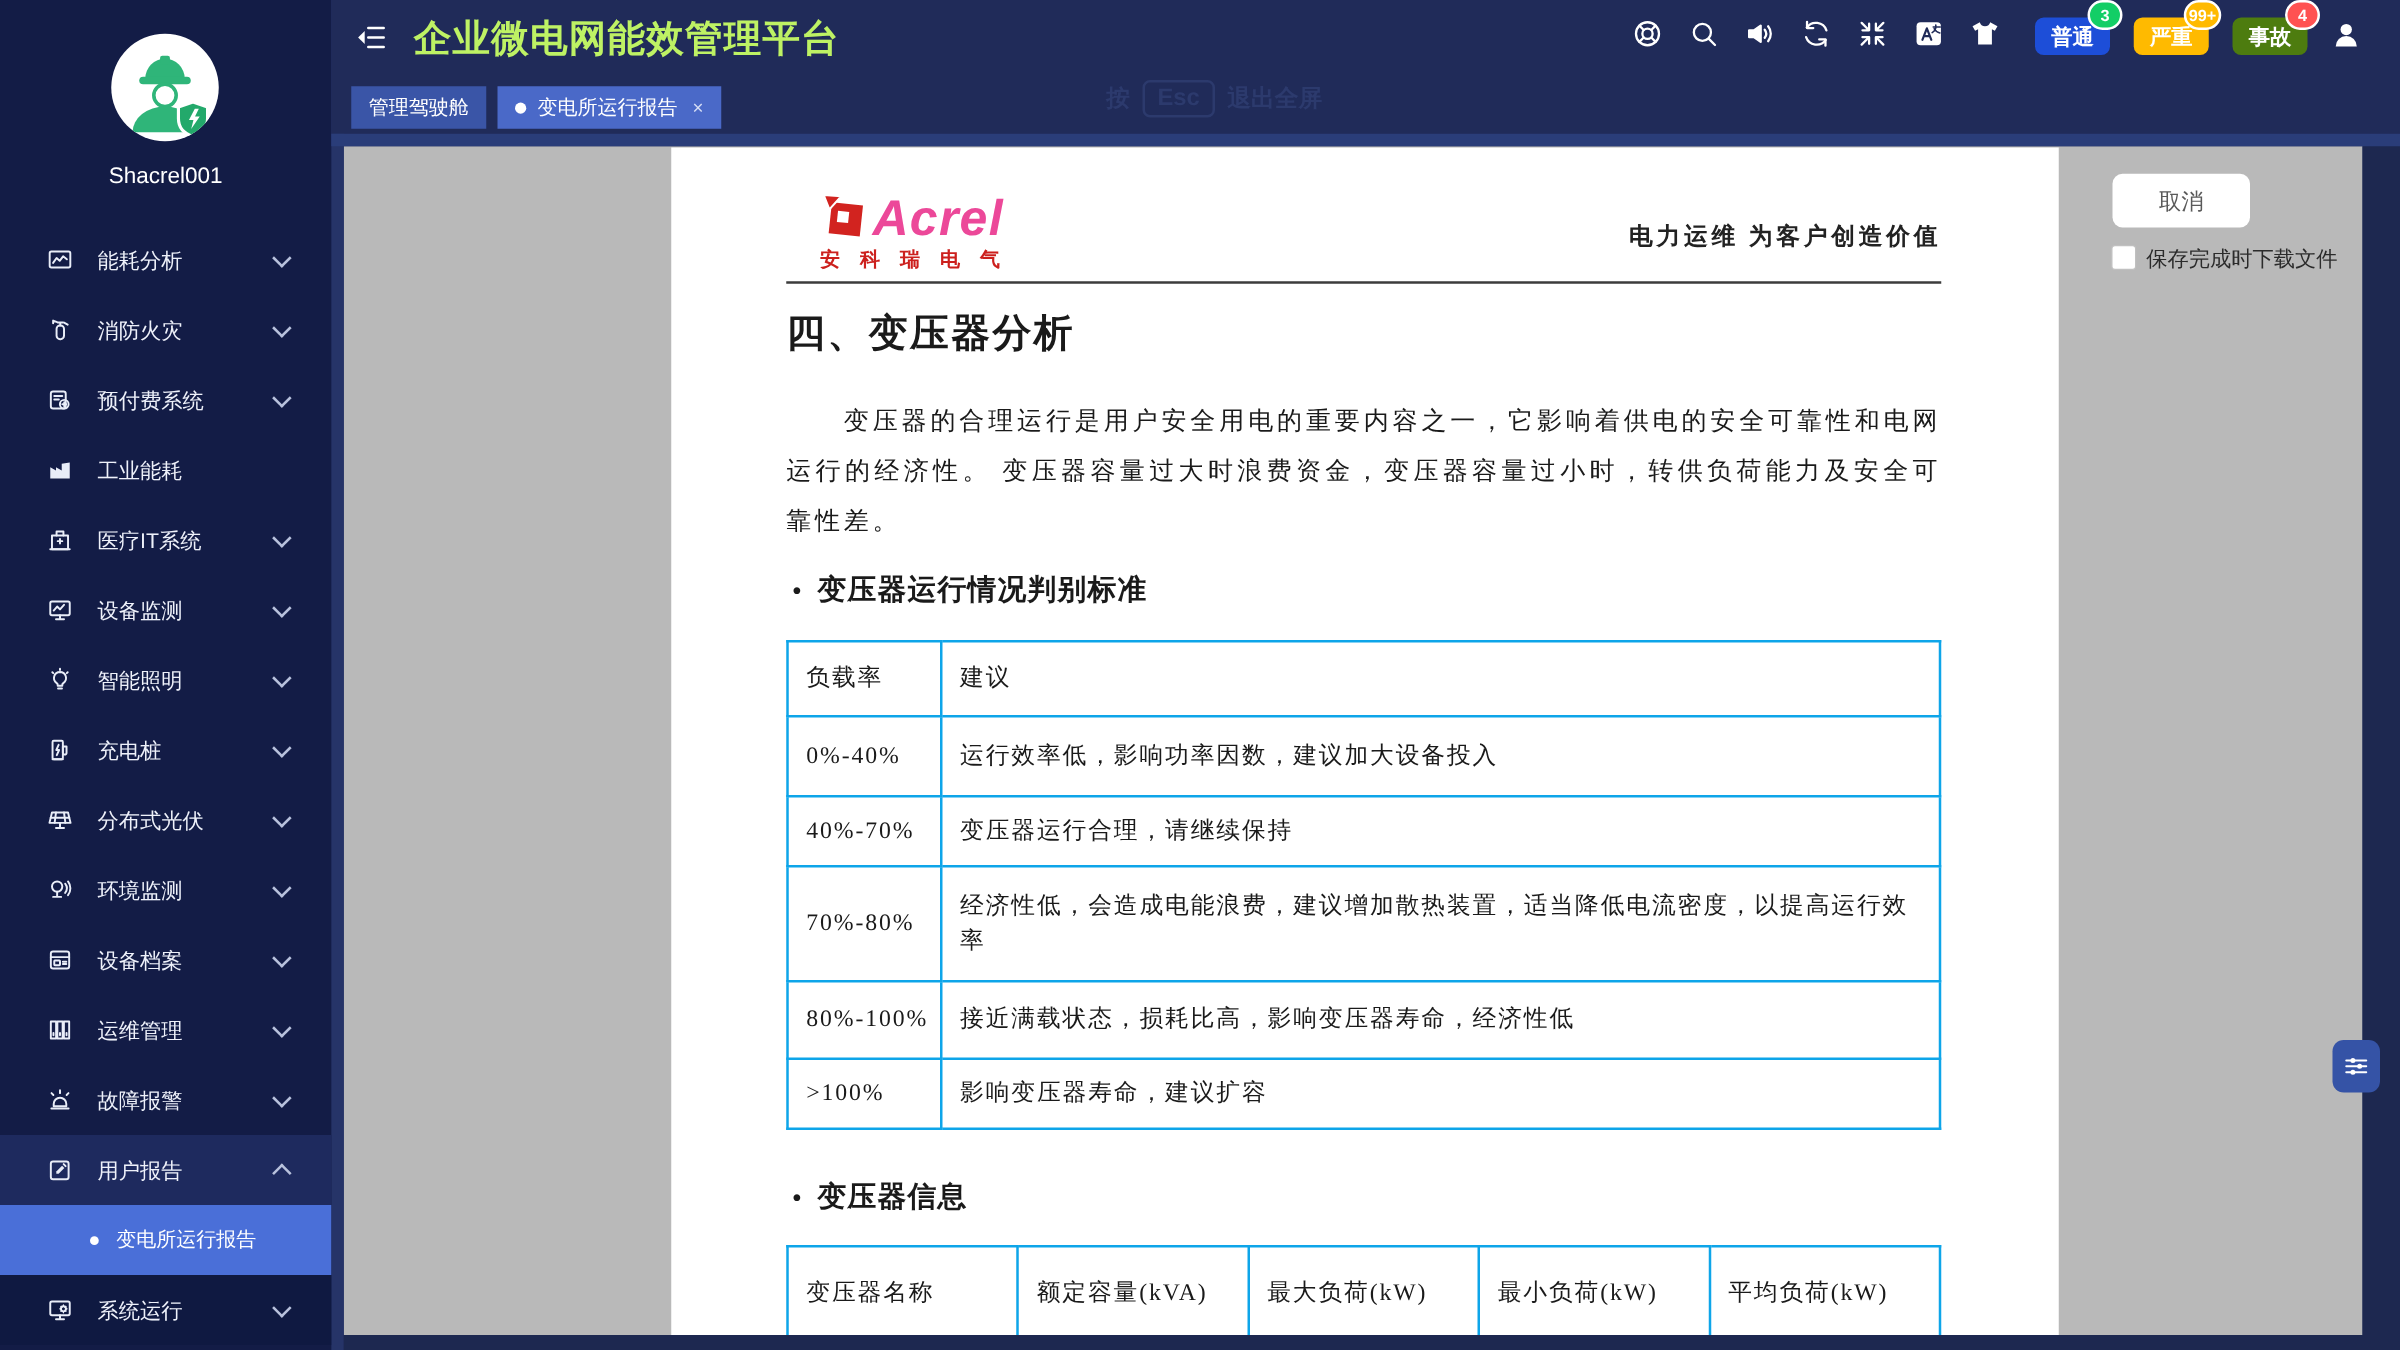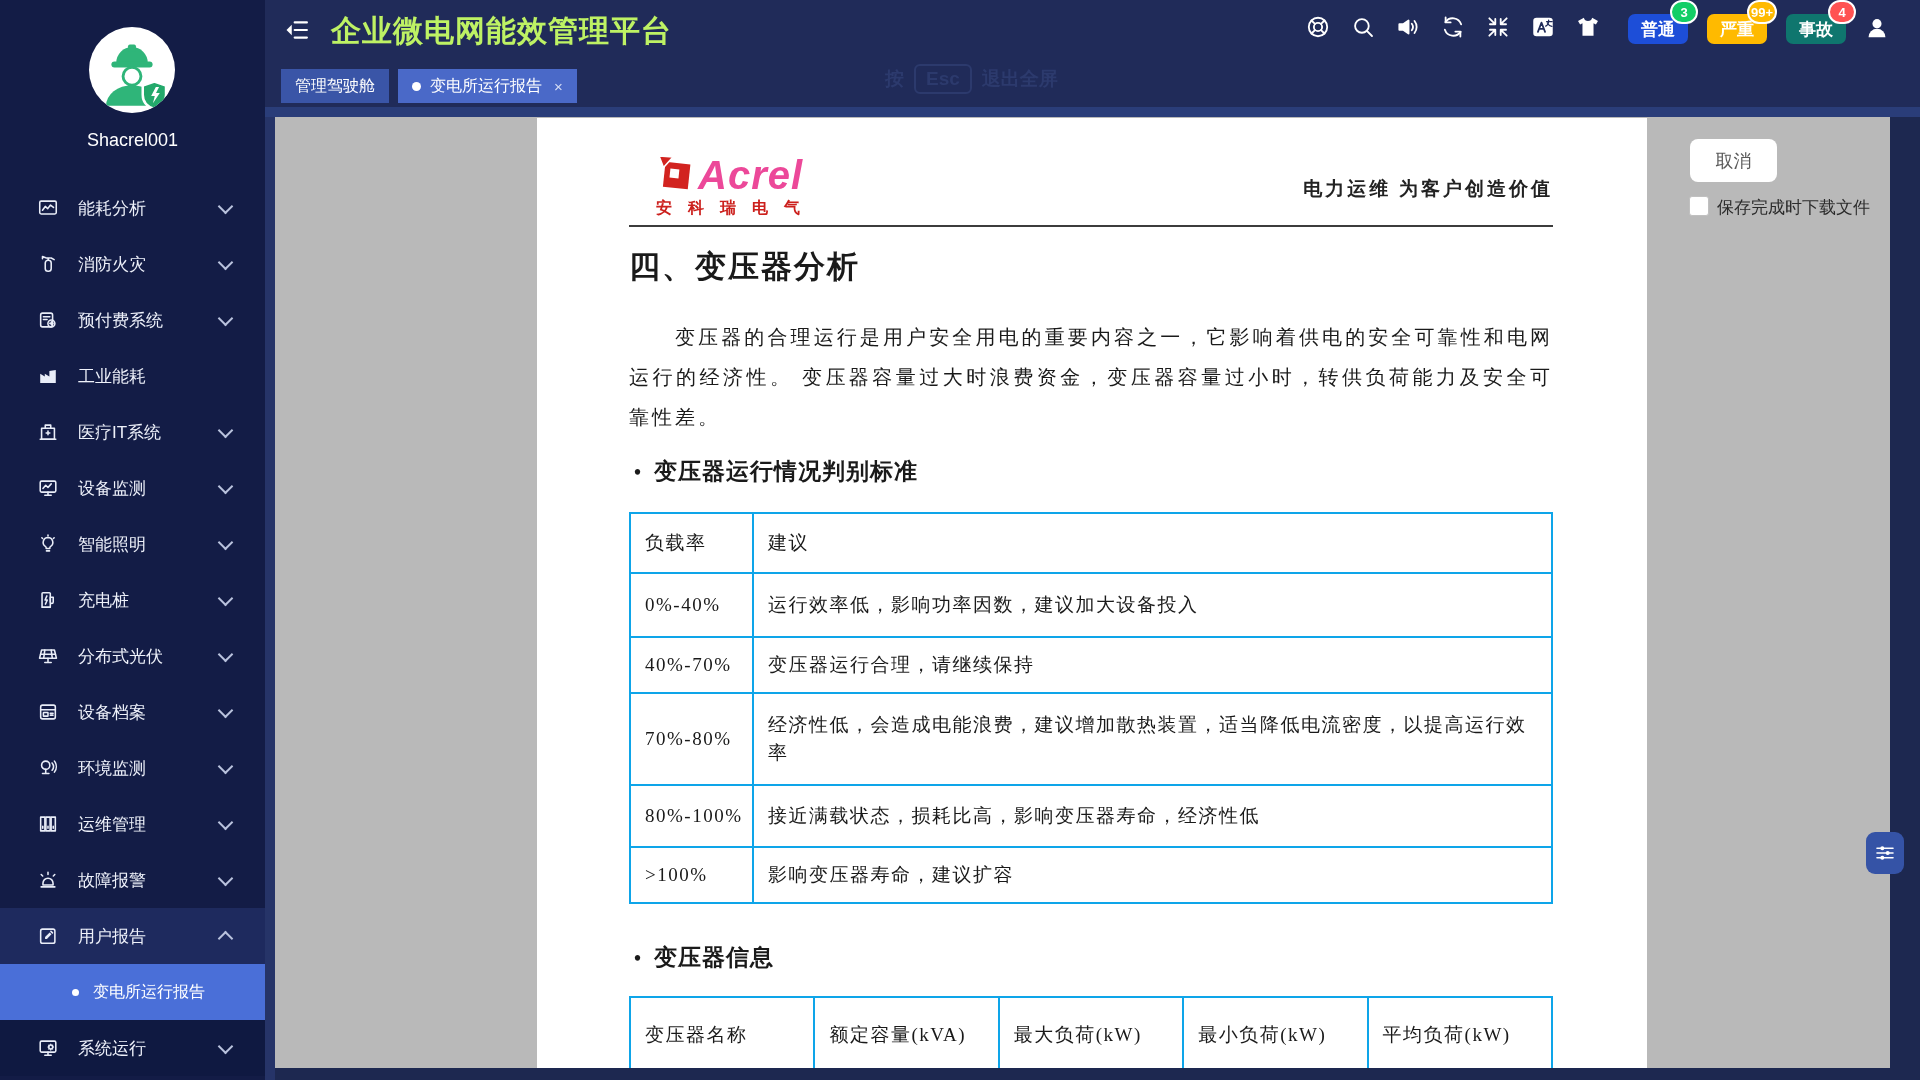--- a/index.html
+++ b/index.html
@@ -83,21 +83,21 @@
   #t1{top:394px;} #t2{top:878px;}
   table.doc th,table.doc td{border:2px solid #0ea5e9;font-weight:normal;text-align:left;
         font-size:19px;letter-spacing:1.5px;padding:4px 14px;vertical-align:middle;line-height:28px;}
   #t1 col.c0{width:123px;}
   #t1 tr:nth-child(1){height:60px;} #t1 tr:nth-child(2){height:64px;}
   #t1 tr:nth-child(3){height:56px;} #t1 tr:nth-child(4){height:92px;}
   #t1 tr:nth-child(5){height:62px;} #t1 tr:nth-child(6){height:56px;}
   #t2 tr:nth-child(1){height:75px;} #t2 tr:nth-child(2){height:60px;}
 
   
-  .cancel-btn{position:absolute;left:1690px;top:139px;width:87px;height:43px;background:#fff;border:none;
+  .cancel-btn{position:absolute;left:1690px;top:139px;width:110px;height:43px;background:#fff;border:none;
               border-radius:8px;font-size:18px;color:#5a5a5a;cursor:pointer;z-index:3;font-family:"Liberation Sans",sans-serif;}
   .dl-check{position:absolute;left:1689px;top:196px;width:18px;height:18px;background:#fff;
             border:1px solid #c0c0c0;border-radius:3px;cursor:pointer;z-index:3;}
   .dl-label{position:absolute;left:1717px;top:196px;font-size:17px;color:#2b2b2b;z-index:3;}
   .fab{position:absolute;left:1866px;top:832px;width:38px;height:42px;background:#3553a6;border-radius:9px;
        display:flex;align-items:center;justify-content:center;color:#fff;cursor:pointer;z-index:5;}
   .fab svg{width:24px;height:24px;}
 </style>
 </head>
 <body>
@@ -211,38 +211,38 @@
             <path d="M8.5 5.5l-1.2 9M15.5 5.5l1.2 9M3.9 10h16.2"></path>
             <path d="M12 14.5V19M8.5 19h7"></path>
           </svg>
         </span>
         <span class="lbl">分布式光伏</span>
         <span class="chev "></span>
       </div>
       <div class="mi">
         <span class="ic">
           <svg viewBox="0 0 24 24" fill="none" stroke="currentColor" stroke-width="1.7" stroke-linecap="round" stroke-linejoin="round">
+            <circle cx="9.5" cy="9" r="4.5"></circle>
+            <path d="M9.5 13.5V18M6 18h7"></path>
+            <path d="M16.5 6.5a6.5 6.5 0 0 1 0 8M19 4.5a9.8 9.8 0 0 1 0 12"></path>
+          </svg>
+        </span>
+        <span class="lbl">环境监测</span>
+        <span class="chev "></span>
+      </div>
+      <div class="mi">
+        <span class="ic">
+          <svg viewBox="0 0 24 24" fill="none" stroke="currentColor" stroke-width="1.7" stroke-linecap="round" stroke-linejoin="round">
             <rect x="4" y="4.5" width="16" height="15" rx="2"></rect>
             <path d="M4 9.5h16"></path>
             <rect x="7" y="12.5" width="5" height="4" rx="0.5"></rect>
             <path d="M14.5 13.5h3M14.5 15.5h3"></path>
           </svg>
         </span>
         <span class="lbl">设备档案</span>
-        <span class="chev "></span>
-      </div>
-      <div class="mi">
-        <span class="ic">
-          <svg viewBox="0 0 24 24" fill="none" stroke="currentColor" stroke-width="1.7" stroke-linecap="round" stroke-linejoin="round">
-            <circle cx="9.5" cy="9" r="4.5"></circle>
-            <path d="M9.5 13.5V18M6 18h7"></path>
-            <path d="M16.5 6.5a6.5 6.5 0 0 1 0 8M19 4.5a9.8 9.8 0 0 1 0 12"></path>
-          </svg>
-        </span>
-        <span class="lbl">环境监测</span>
         <span class="chev "></span>
       </div>
       <div class="mi">
         <span class="ic">
           <svg viewBox="0 0 24 24" fill="none" stroke="currentColor" stroke-width="1.7" stroke-linecap="round" stroke-linejoin="round">
             <rect x="4" y="4.5" width="4.6" height="15"></rect>
             <rect x="9.7" y="4.5" width="4.6" height="15"></rect>
             <rect x="15.4" y="4.5" width="4.6" height="15"></rect>
             <path d="M6.3 14.5v2M12 14.5v2M17.7 14.5v2"></path>
           </svg>
@@ -345,21 +345,21 @@
   <div class="badges" id="badges">
       <div class="badge">
         <div class="pill" style="background: #1d4ed8;">普通</div>
         <span class="bubble" style="background: rgb(19, 206, 102);">3</span>
       </div>
       <div class="badge">
         <div class="pill" style="background: rgb(255, 186, 0);">严重</div>
         <span class="bubble" style="background: rgb(255, 186, 0);">99+</span>
       </div>
       <div class="badge">
-        <div class="pill" style="background: #0f766e;">事故</div>
+        <div class="pill" style="background: #4d7c0f;">事故</div>
         <span class="bubble" style="background: rgb(255, 82, 82);">4</span>
       </div>
     </div>
   <div class="user-btn">
     <svg viewBox="0 0 24 24">
       <circle cx="12" cy="8" r="4.2" fill="currentColor"></circle>
       <path d="M4.2 20.5a7.8 7.8 0 0 1 15.6 0z" fill="currentColor"></path>
     </svg>
   </div>
 

